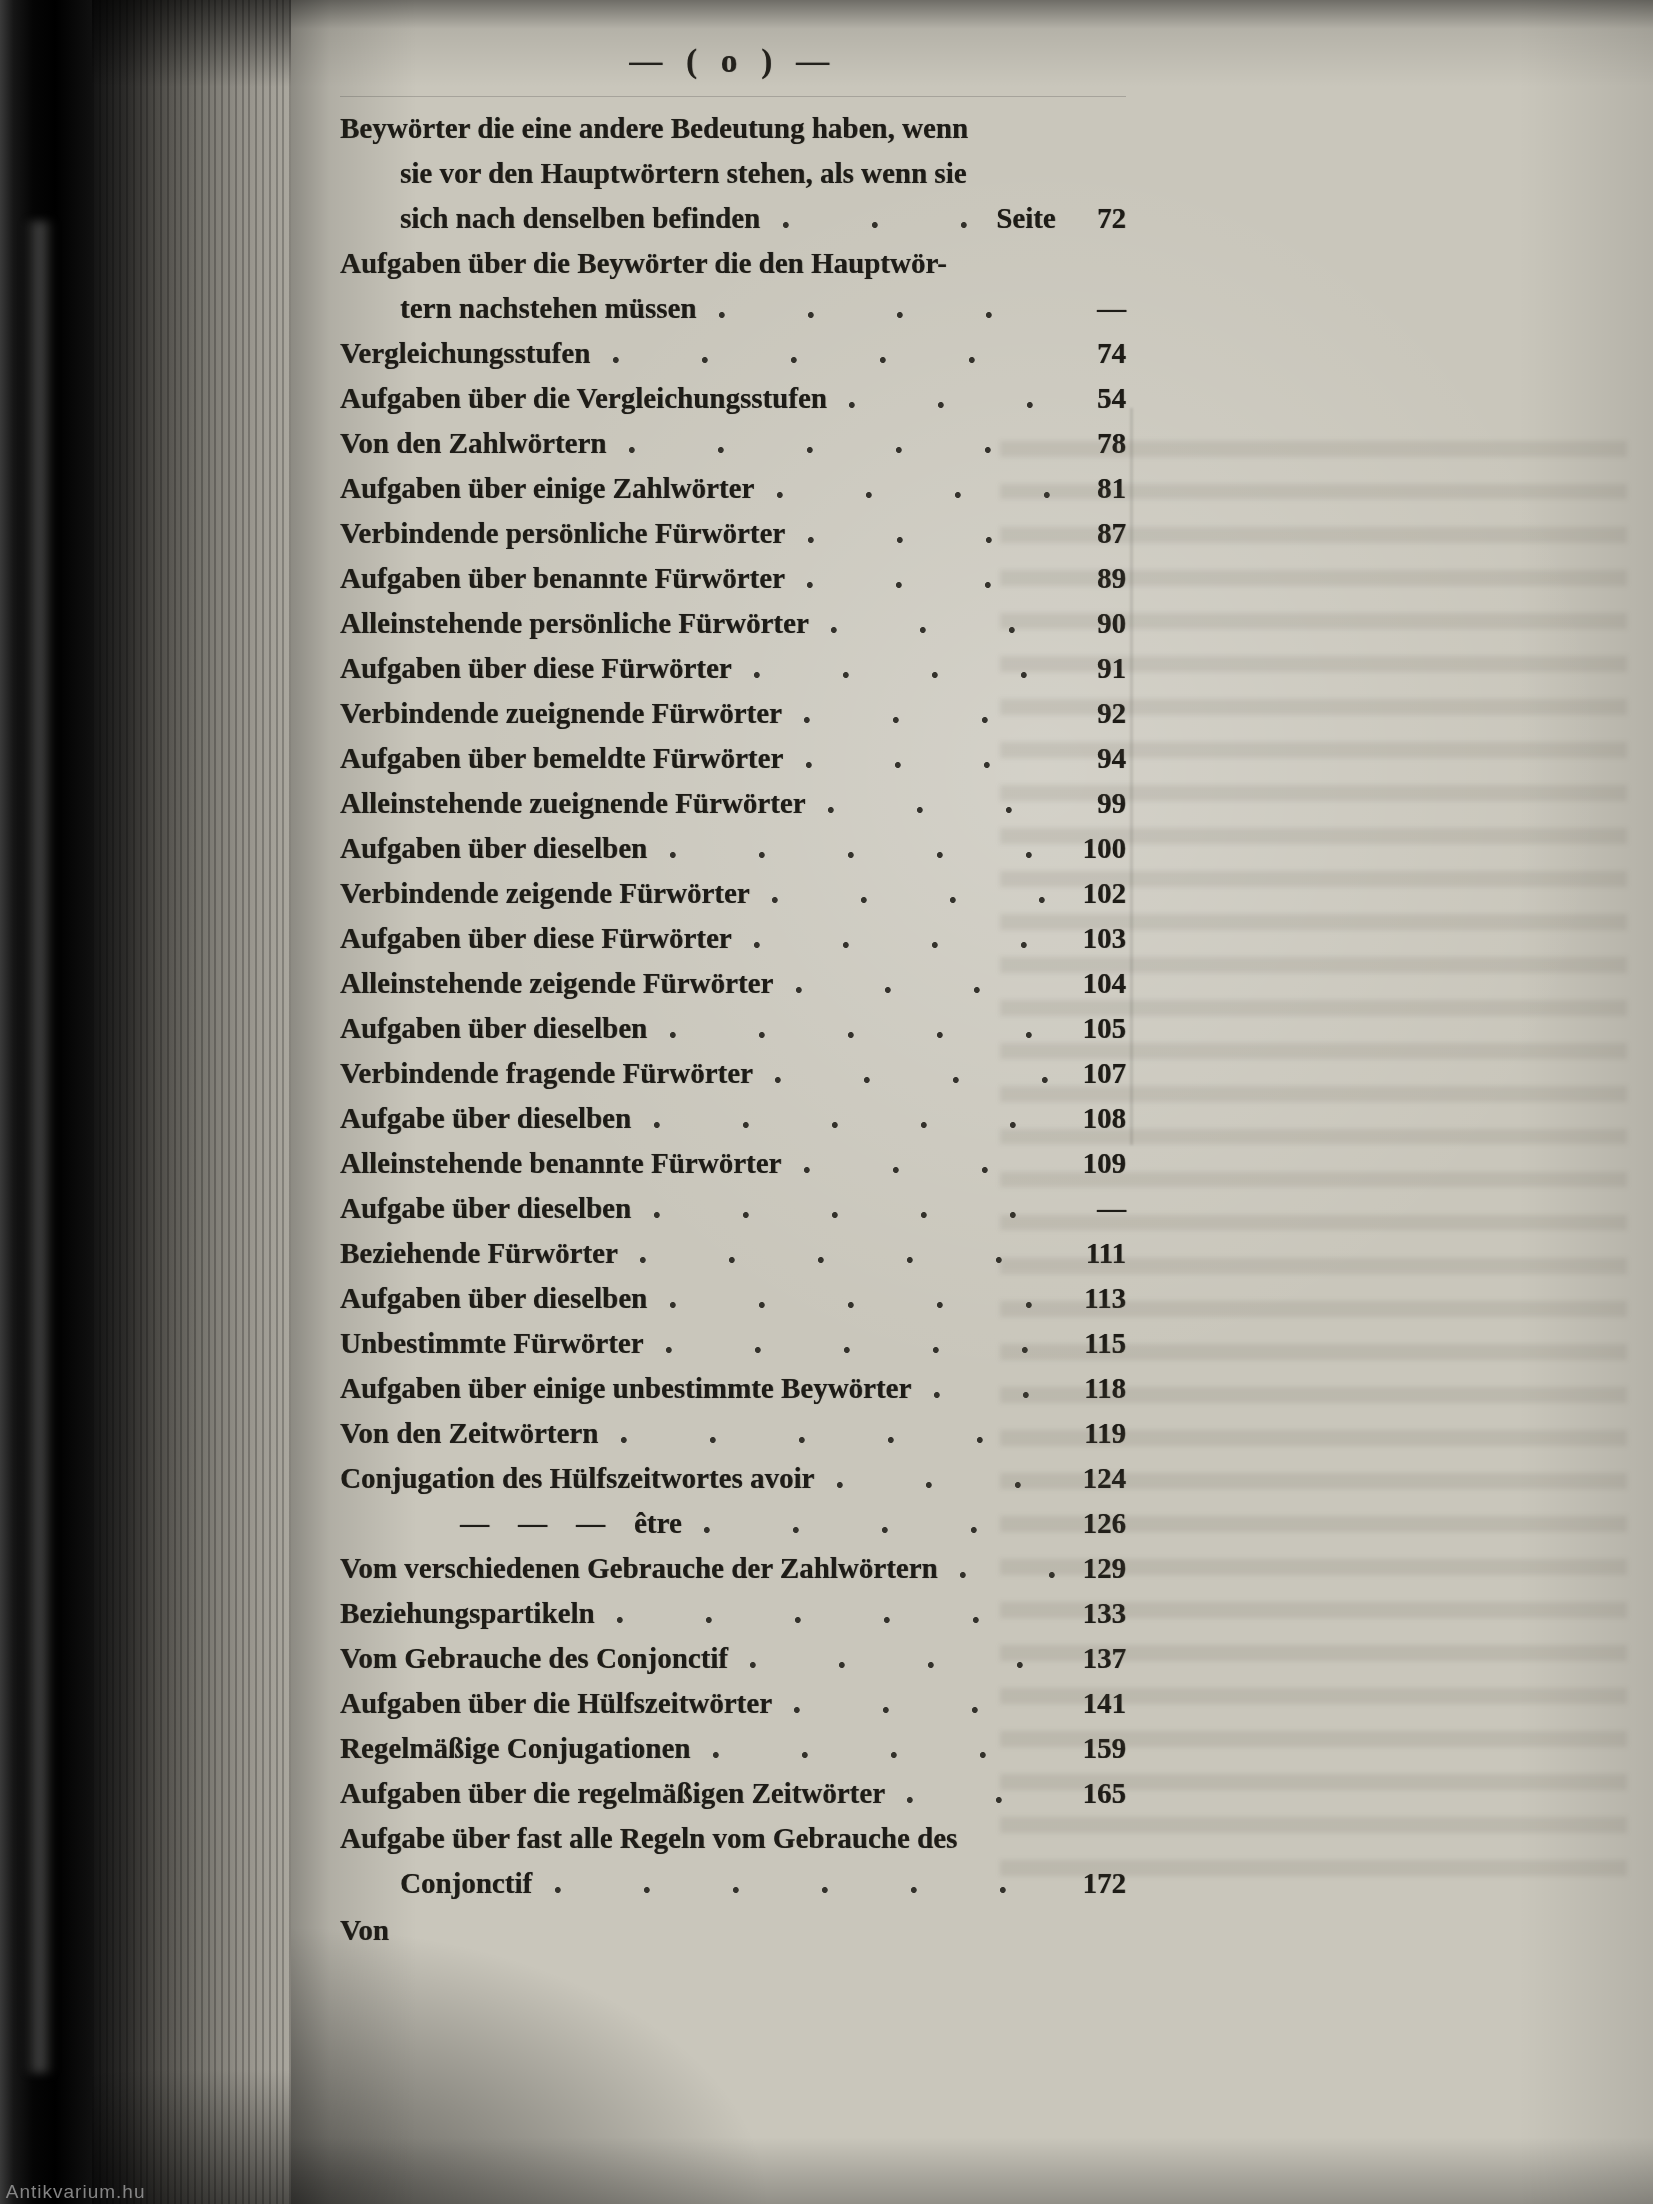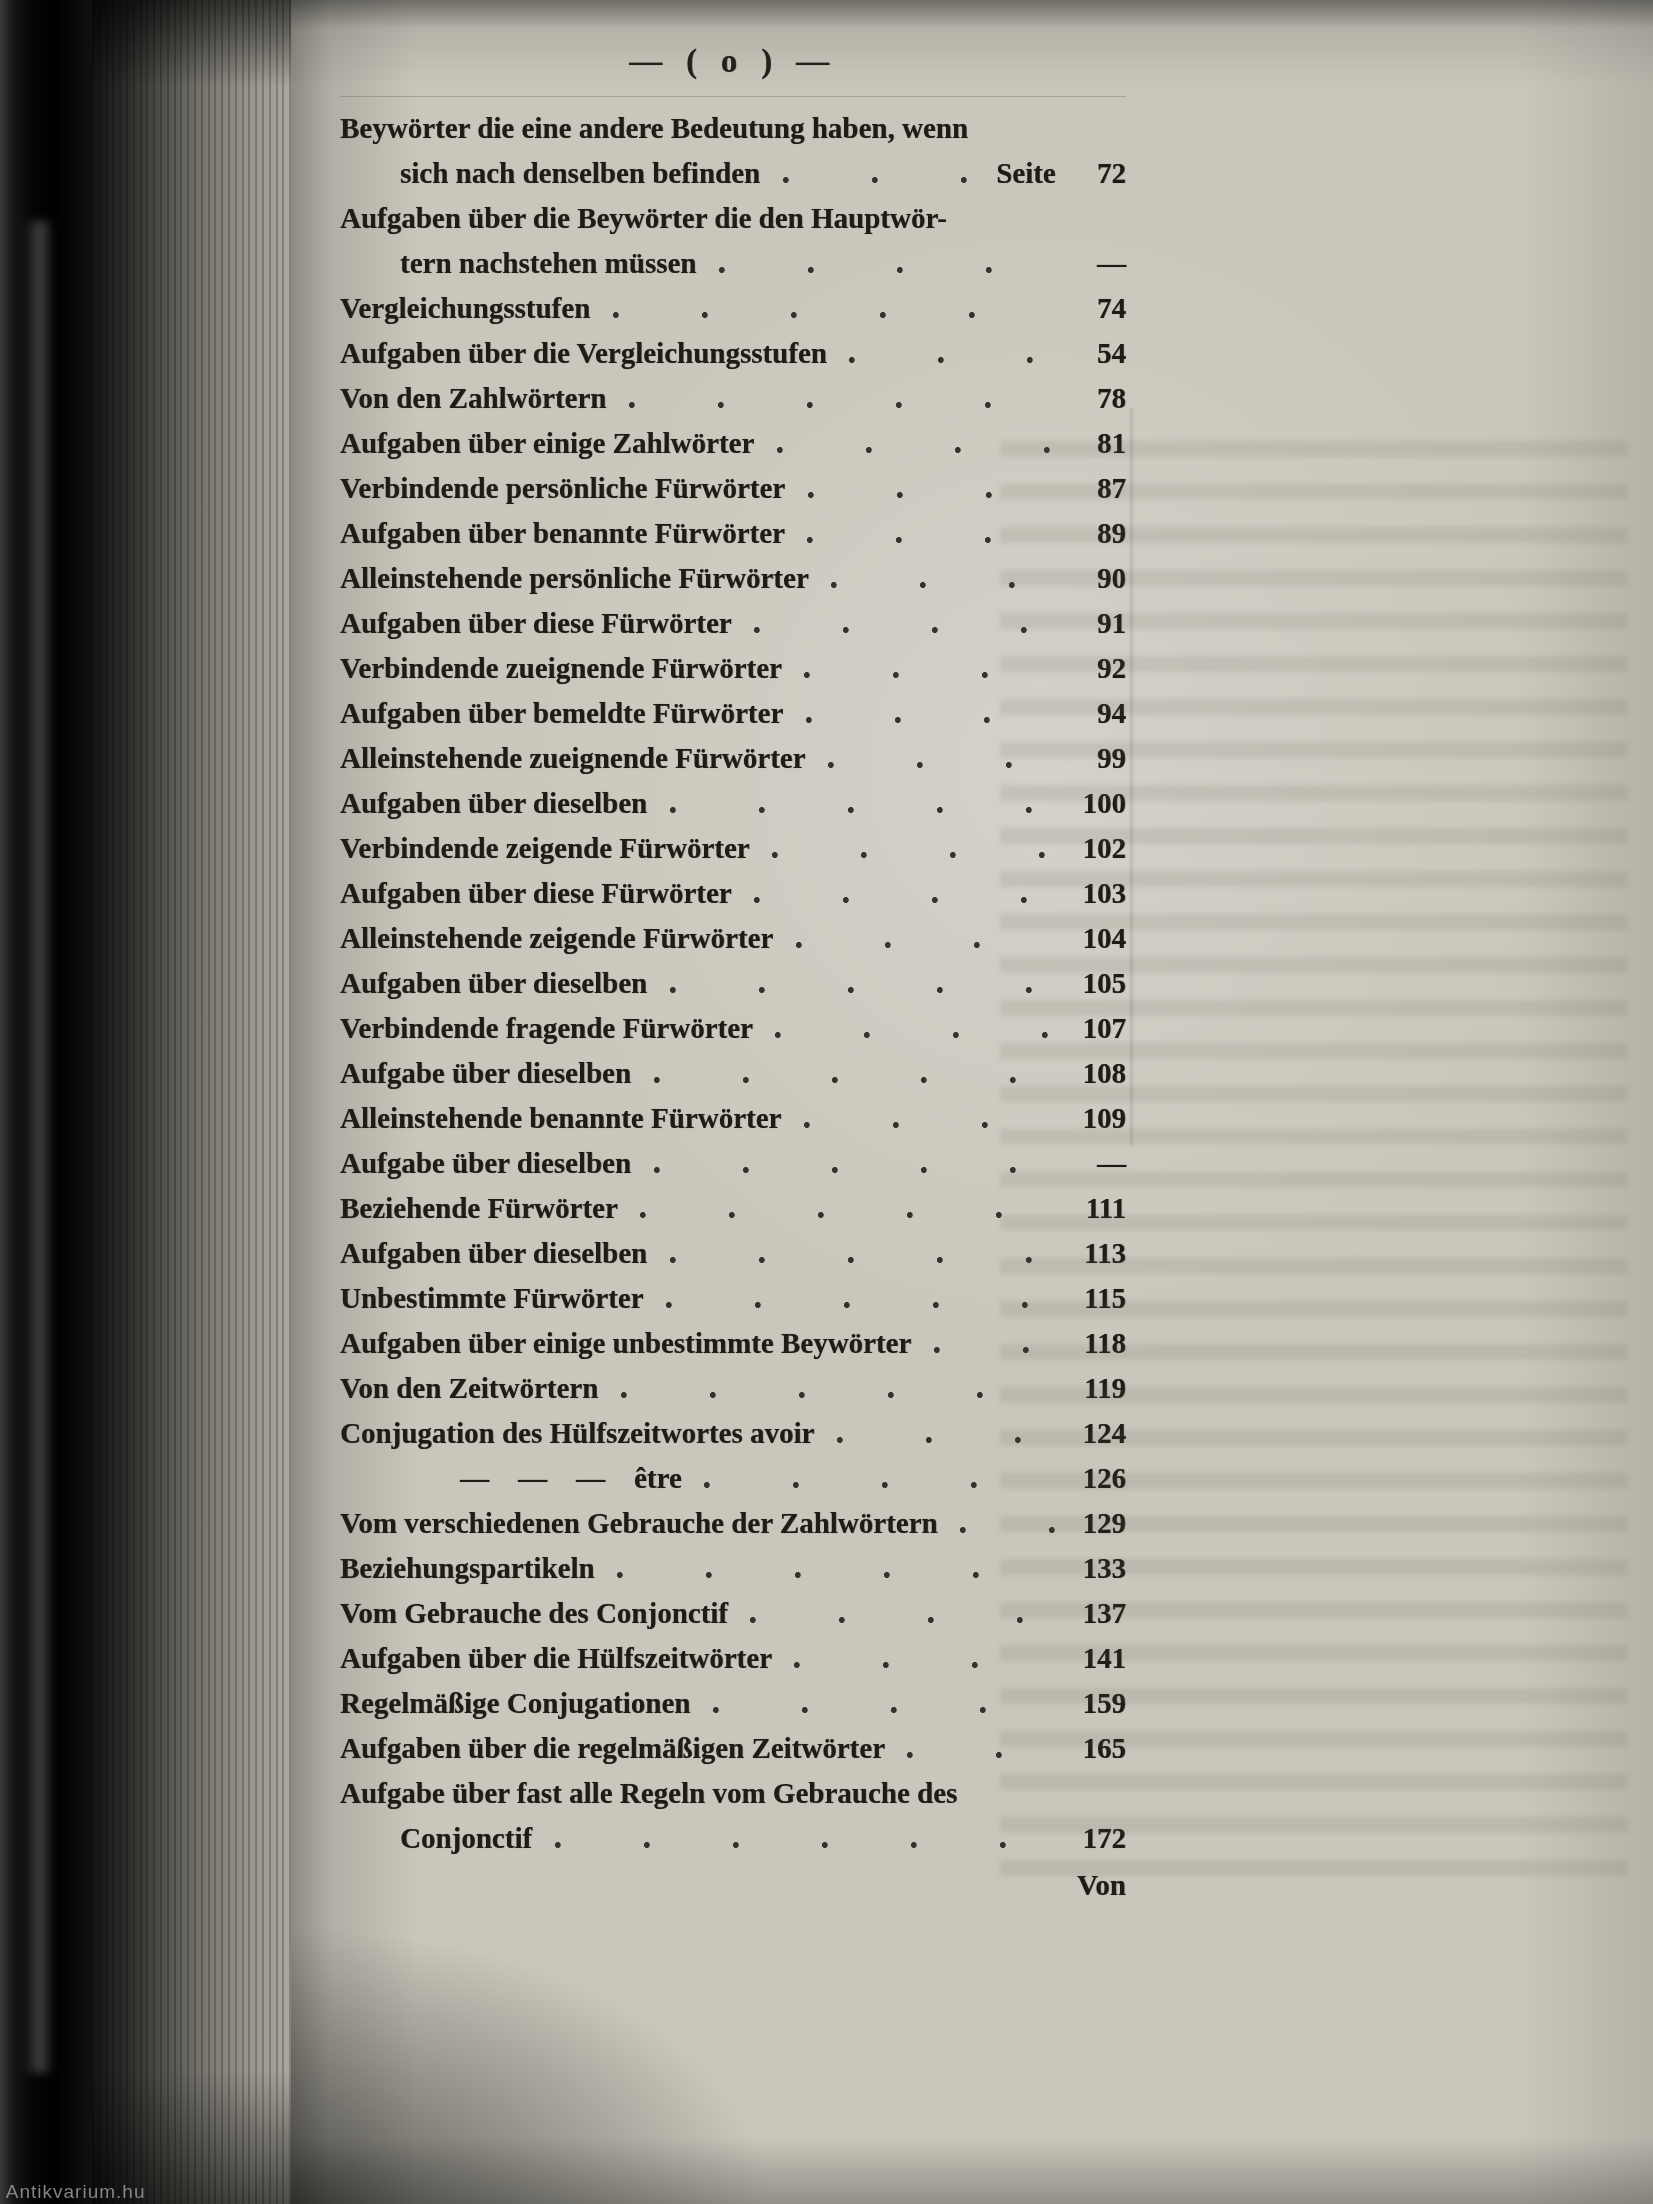--- a/index.html
+++ b/index.html
@@ -101,21 +101,21 @@
   }
   .page-wrap {
     white-space: nowrap;
     text-shadow: 0.4px 0.4px 0.7px rgba(10,10,5,0.55);
   }
   .page-prefix { margin-right: 7px; }
   .page-num { display: inline-block; min-width: 56px; text-align: right; }
 
   .catchword {
     width: 786px; margin: 7.8px 0 0 49px; padding-right: 1.9px;
-    text-align: right;
+    text-align: left;
     font-size: 29px; font-weight: bold; color: #1e1c17;
     text-shadow: 0.4px 0.4px 0.7px rgba(10,10,5,0.55);
   }
 
   .watermark {
     position: absolute; left: 5.8px; bottom: 1.9px;
     font-family: "Liberation Sans", "DejaVu Sans", sans-serif;
     font-size: 19px; letter-spacing: 1px;
     color: #9a9a9a; opacity: 0.85;
   }
@@ -133,20 +133,25 @@
 
     <div class="header">— ( o ) —</div>
 
     <div class="toc">
         <div class="line">
     <span class="entry-text">Beywörter die eine andere Bedeutung haben, wenn</span>
     
     
   </div>
         <div class="line cont">
+    <span class="entry-text">sie vor den Hauptwörtern stehen, als wenn sie</span>
+    
+    
+  </div>
+        <div class="line cont">
     <span class="entry-text">sich nach denselben befinden</span>
     <span class="leader"></span>
     <span class="page-wrap">
       <span class="page-prefix">Seite</span>
       <span class="page-num">72</span>
     </span>
   </div>
         <div class="line">
     <span class="entry-text">Aufgaben über die Beywörter die den Hauptwör-</span>
     

